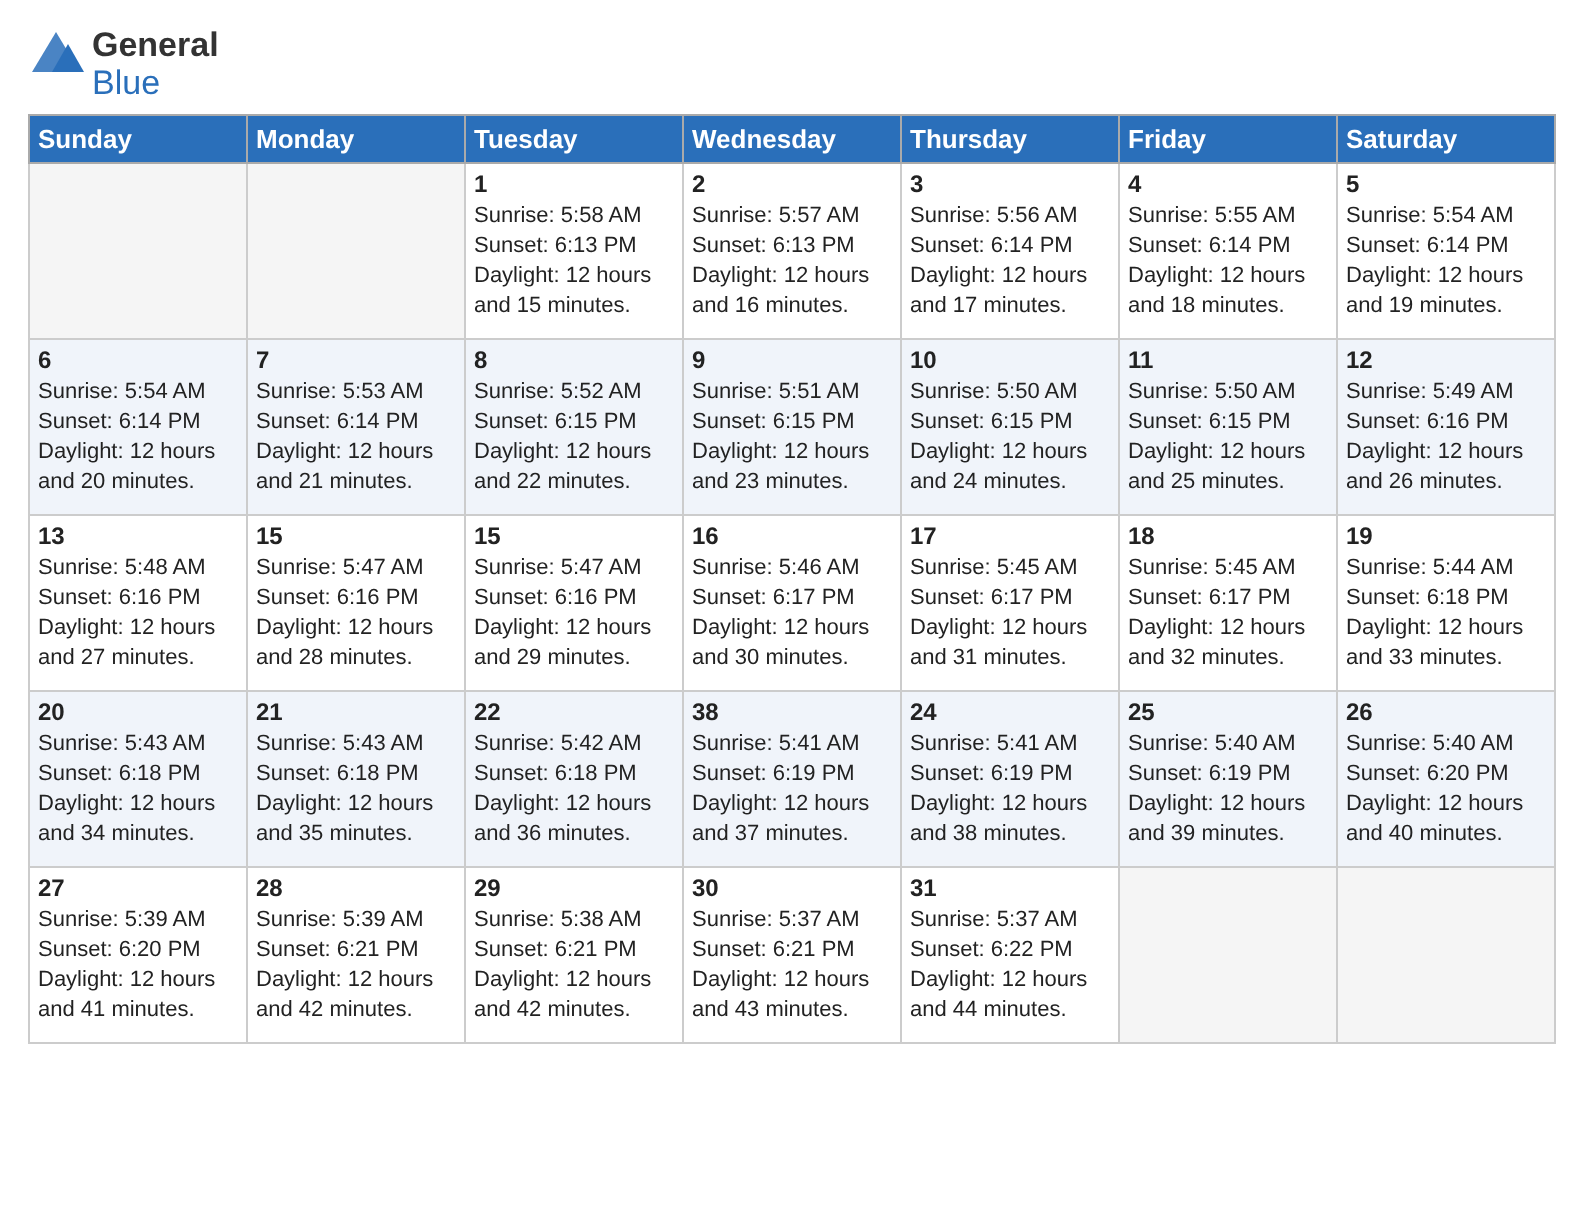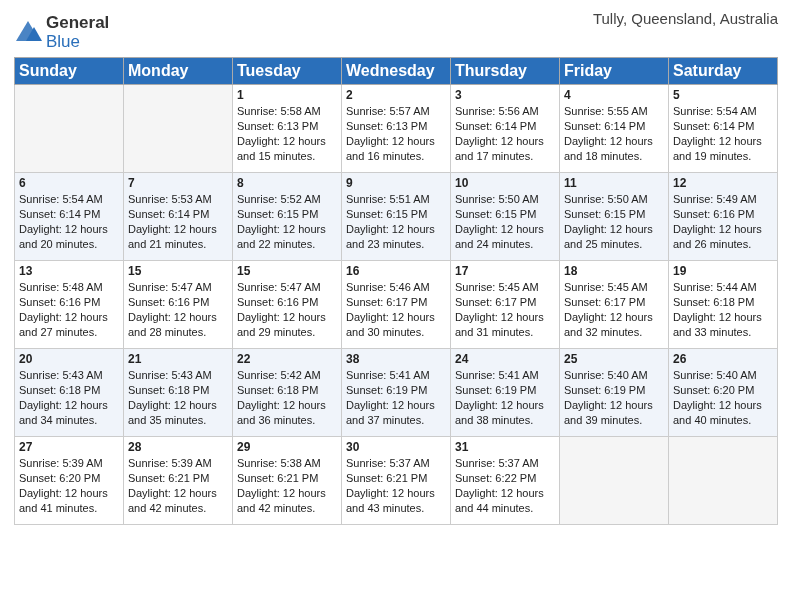--- a/index.html
+++ b/index.html
@@ -17,21 +17,20 @@
       padding: 10px 14px 10px 14px;
     }
     .header {
       display: flex;
       justify-content: space-between;
       align-items: flex-start;
       margin-bottom: 6px;
     }
     .logo {
       display: flex;
-      align-items: center;
       margin-top: 4px;
     }
     .logo-text {
       display: flex;
       flex-direction: column;
       line-height: 1.1;
     }
     .logo-general {
       font-size: 17px;
       font-weight: bold;
@@ -62,21 +61,21 @@
     }
     
     .cal-table {
       width: 100%;
       border-collapse: collapse;
       table-layout: fixed;
     }
     .cal-table thead tr th {
       background: #2a6fba;
       color: #fff;
-      font-size: 16px;
+      font-size: 13px;
       font-weight: bold;
       padding: 4px 4px;
       border: 1px solid #aaa;
       text-align: left;
     }
     .cal-table tbody tr td {
       border: 1px solid #ccc;
       vertical-align: top;
       padding: 3px 4px;
       height: 88px;
@@ -115,21 +114,20 @@
       <svg class="logo-icon" viewBox="0 0 28 28" xmlns="http://www.w3.org/2000/svg">
         <polygon points="14,2 26,22 2,22" fill="#2a6fba" opacity="0.85"></polygon>
         <polygon points="20,8 28,22 12,22" fill="#2a6fba"></polygon>
       </svg>
       <div class="logo-text">
         <span class="logo-general">General</span>
         <span class="logo-blue">Blue</span>
       </div>
     </div>
     <div class="title-area">
-      <div class="location">Tully, Queensland, Australia</div>
     </div>
   </div>
 
   <table class="cal-table">
     <thead>
       <tr>
       <th>Sunday</th>
           <th>Monday</th>
           <th>Tuesday</th>
           <th>Wednesday</th>

